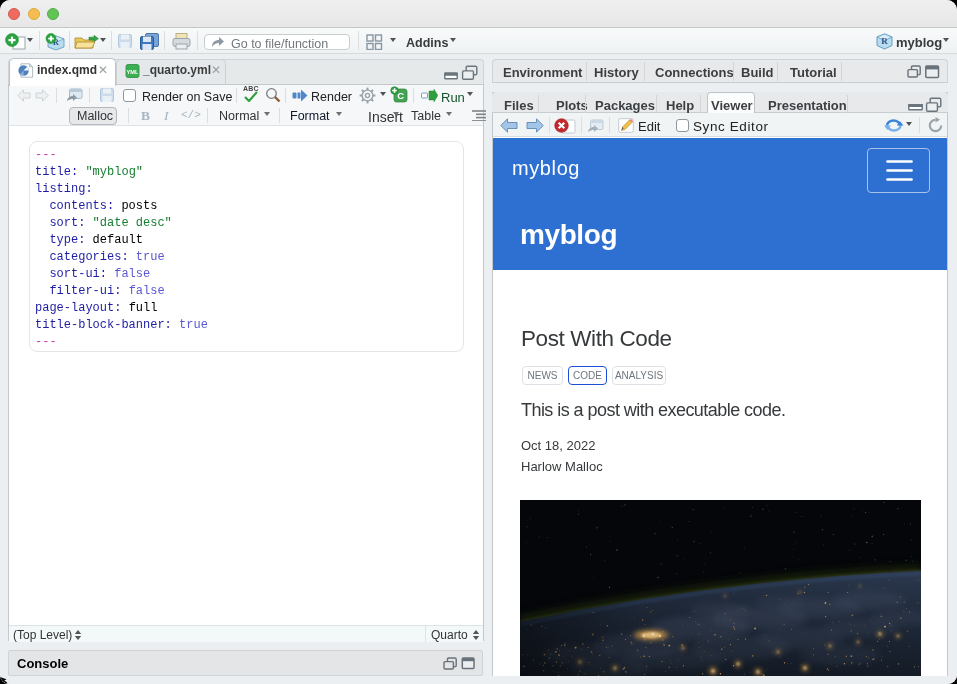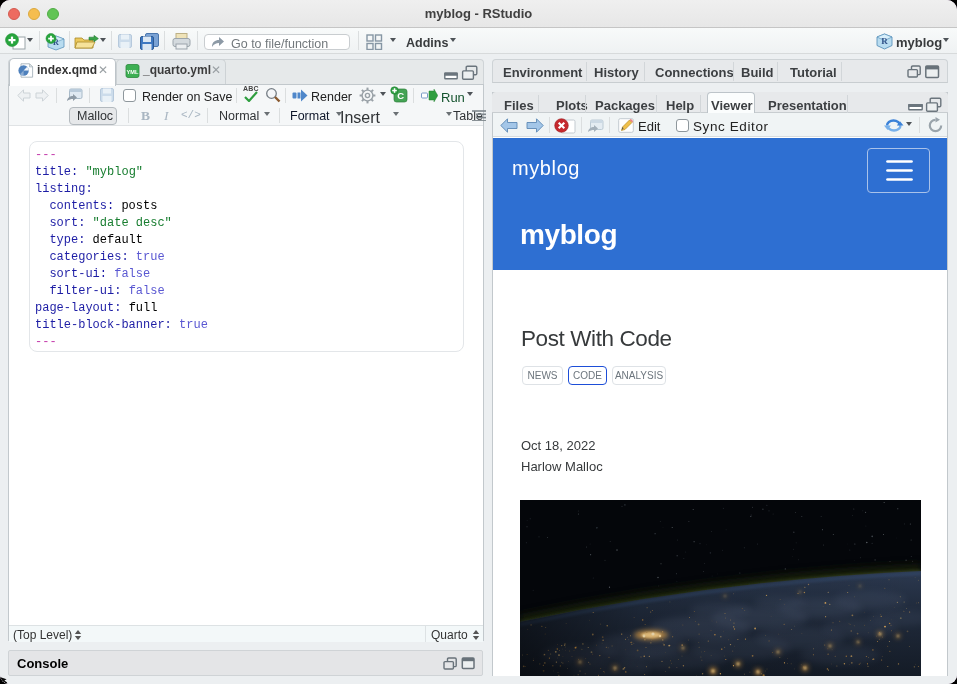--- a/index.html
+++ b/index.html
@@ -26,21 +26,20 @@
   .ptab { font-size:13px; font-weight:bold; color:#3c3f42; }
 </style>
 </head>
 <body>
 <div class="win">
 
   <div class="abs titlebar">
     <div class="abs tl" style="left:8px; background:#ed6b60; border:0.5px solid #d35b51;"></div>
     <div class="abs tl" style="left:28px; background:#f5bd4f; border:0.5px solid #dba93f;"></div>
     <div class="abs tl" style="left:47px; background:#61c455; border:0.5px solid #51ad46;"></div>
-    <div class="abs title-txt">myblog - RStudio</div>
   </div>
 
   <div class="abs toolbar" id="maintoolbar">
 
     <svg class="abs" style="left:5px; top:5px;" width="24" height="17">
       <rect x="8" y="4" width="12" height="12" fill="#fff" stroke="#9aa4a8"></rect>
       <circle cx="7" cy="7" r="6.5" fill="#27a53d" stroke="#1d8a30" stroke-width="0.5"></circle>
       <rect x="3.5" y="6" width="7" height="2.2" fill="#fff"></rect>
       <rect x="5.9" y="3.6" width="2.2" height="7" fill="#fff"></rect>
     </svg>
@@ -240,23 +239,23 @@
       <div class="abs tsep" style="left:128px; top:108px; height:15px;"></div>
       <div class="abs" style="left:141px; top:108px; font-size:13.5px; font-weight:bold; color:#a9b6c2; font-family:'Liberation Serif',serif;">B</div>
       <div class="abs" style="left:164px; top:108px; font-size:13.5px; font-style:italic; color:#a9b6c2; font-family:'Liberation Serif',serif;">I</div>
       <div class="abs" style="left:181px; top:109px; font-size:11px; color:#a9b6c2; font-family:'Liberation Mono',monospace;">&lt;/&gt;</div>
       <div class="abs tsep" style="left:207px; top:108px; height:15px;"></div>
       <div class="abs" style="left:219px; top:109px; font-size:12.5px; color:#303336;">Normal</div>
       <div class="abs caret" style="left:264px; top:112px; border-top-color:#6a7074;"></div>
       <div class="abs tsep" style="left:279px; top:108px; height:15px;"></div>
       <div class="abs" style="left:290px; top:109px; font-size:12.5px; color:#0f172a;">Format</div>
       <div class="abs caret" style="left:336px; top:112px; border-top-color:#6a7074;"></div>
-      <div class="abs" style="left:340px; top:109px; font-size:16px; color:#303336;">Insert</div>
+      <div class="abs" style="left:368px; top:109px; font-size:14px; color:#303336;">Insert</div>
       <div class="abs caret" style="left:393px; top:112px; border-top-color:#6a7074;"></div>
-      <div class="abs" style="left:411px; top:109px; font-size:12.5px; color:#303336;margin-left:42px;">Table</div>
+      <div class="abs" style="left:411px; top:109px; font-size:12.5px; color:#303336;">Table</div>
       <div class="abs caret" style="left:446px; top:112px; border-top-color:#6a7074;"></div>
       <svg class="abs" style="left:472px; top:110px;" width="14" height="11">
         <line x1="0" y1="1" x2="14" y2="1" stroke="#7d858b" stroke-width="1.6"></line>
         <line x1="4" y1="4.3" x2="14" y2="4.3" stroke="#7d858b" stroke-width="1.6"></line>
         <line x1="4" y1="7.6" x2="14" y2="7.6" stroke="#7d858b" stroke-width="1.6"></line>
         <line x1="0" y1="10.9" x2="14" y2="10.9" stroke="#7d858b" stroke-width="1.6"></line>
       </svg>
     </div>
 
     <div class="abs" style="left:29px; top:141px; width:435px; height:211px; background:#fff;
@@ -408,20 +407,21 @@
       </svg>
       <div class="abs" style="left:27px; top:81px; font-size:28px; letter-spacing:-0.4px; font-weight:bold; color:#fff;">myblog</div>
 
       <div class="abs" style="left:28px; top:188px; font-size:22.5px; letter-spacing:-0.4px; color:#373a3c;">Post With Code</div>
       <div class="abs" style="left:29px; top:228px; width:41px; height:19px; border:1px solid #dee2e6; border-radius:4px;
            font-size:10px; color:#6c757d; text-align:center; line-height:18px;">NEWS</div>
       <div class="abs" style="left:75px; top:228px; width:39px; height:19px; border:1px solid #1d4ed8; border-radius:4px;
            font-size:10px; color:#6c757d; text-align:center; line-height:18px;">CODE</div>
       <div class="abs" style="left:119px; top:228px; width:54px; height:19px; border:1px solid #dee2e6; border-radius:4px;
            font-size:10px; color:#6c757d; text-align:center; line-height:18px;">ANALYSIS</div>
+      <div class="abs" style="left:28px; top:262px; font-size:18px; letter-spacing:-0.55px; color:#373a3c;">This is a post with executable code.</div>
       <div class="abs" style="left:28px; top:300px; font-size:13px; color:#373a3c;">Oct 18, 2022</div>
       <div class="abs" style="left:28px; top:321px; font-size:13px; color:#373a3c;">Harlow Malloc</div>
       <svg class="abs" style="left:27px; top:362px;" width="401" height="176" viewBox="0 0 401 176" preserveAspectRatio="none">
           <defs>
             <linearGradient id="eg" x1="0" y1="0" x2="0" y2="1">
               <stop offset="0" stop-color="#2c3950"></stop>
               <stop offset="0.3" stop-color="#222d3f"></stop>
               <stop offset="1" stop-color="#141b26"></stop>
             </linearGradient>
             <linearGradient id="gg" x1="0" y1="0" x2="1" y2="0">

